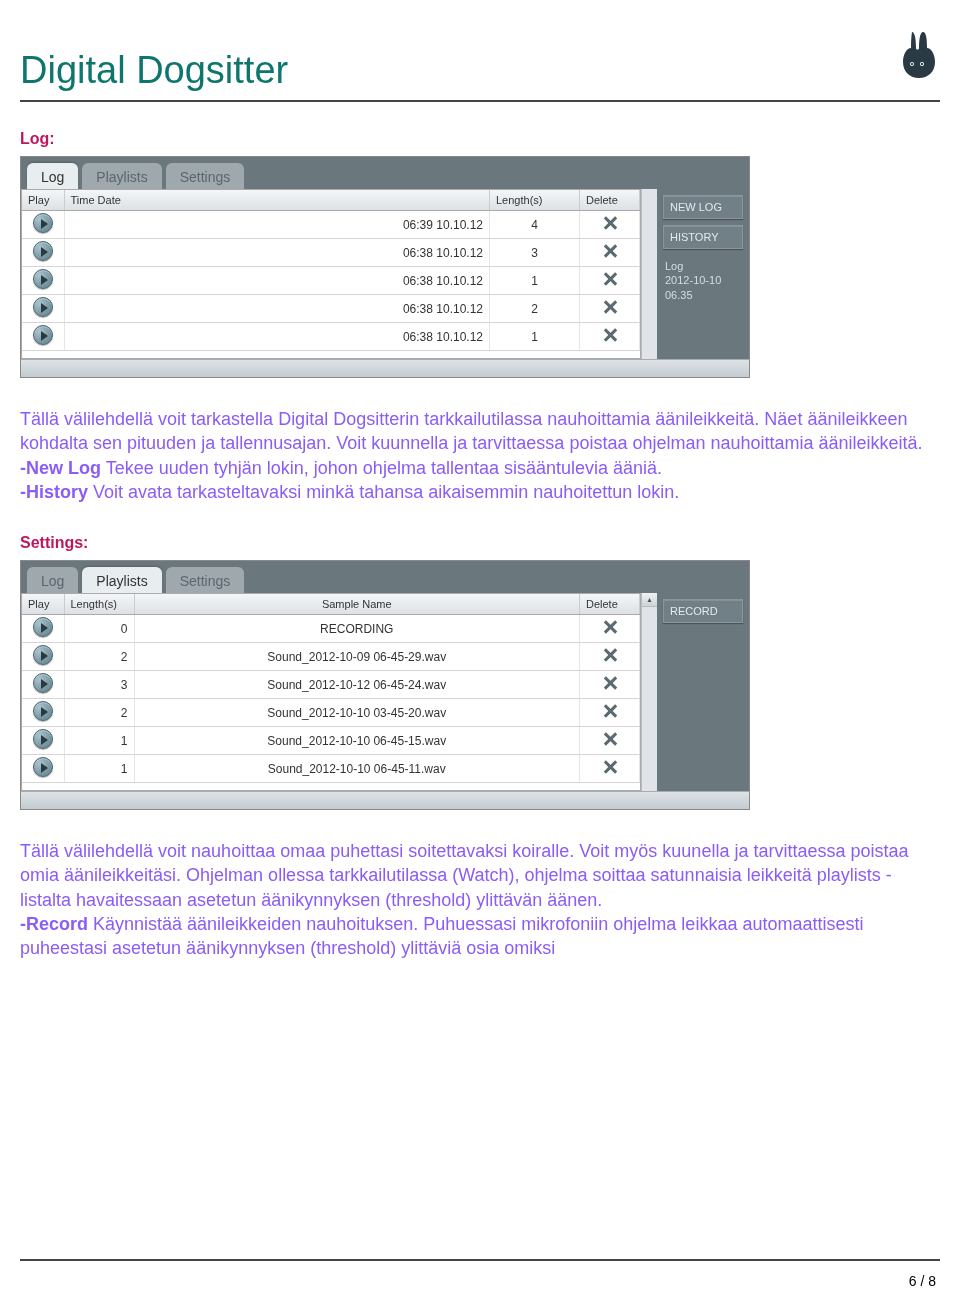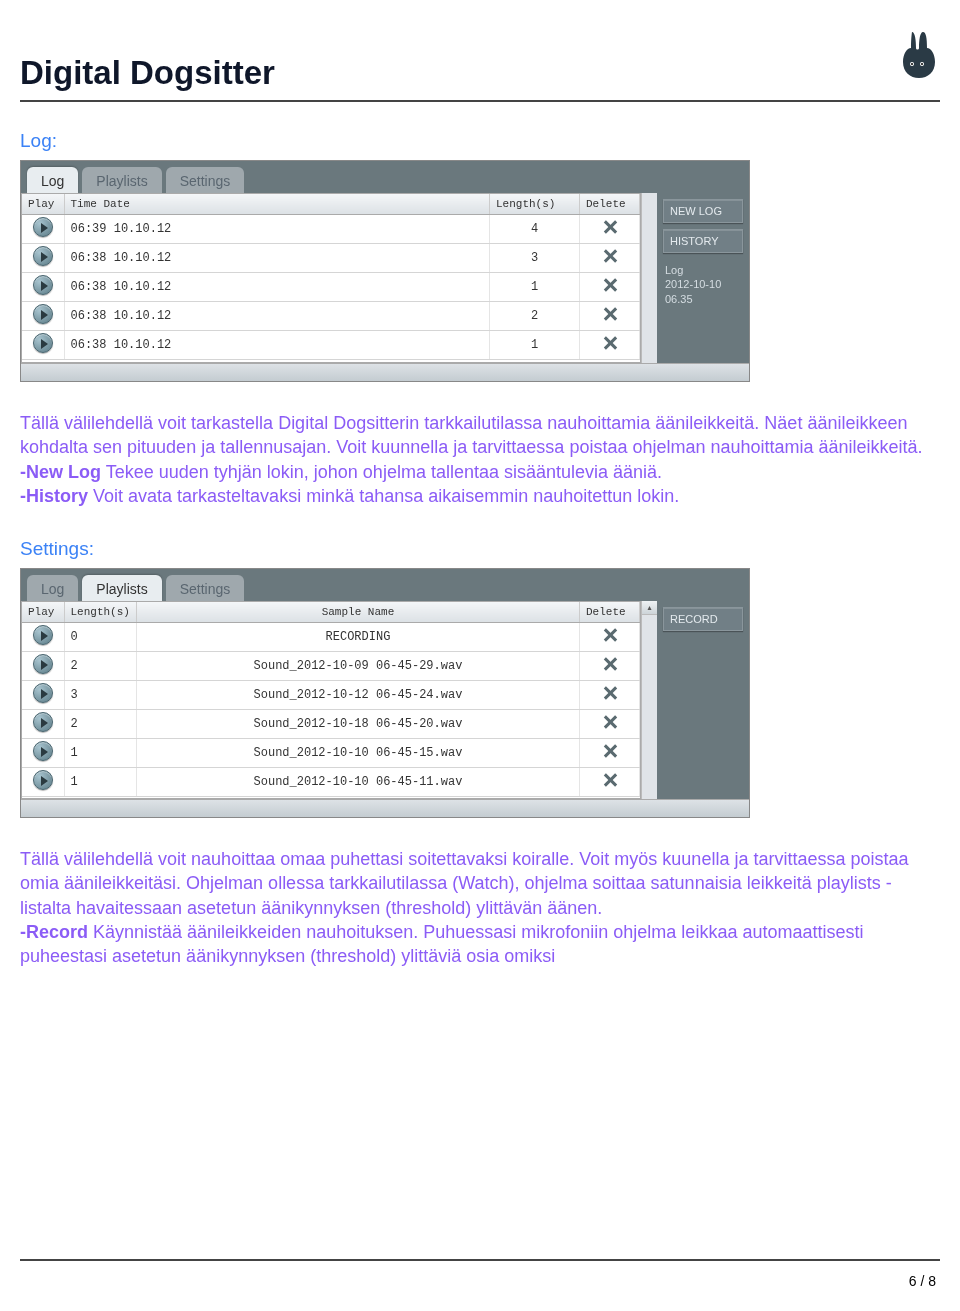--- a/index.html
+++ b/index.html
@@ -12,32 +12,32 @@
     position: relative;
     padding: 30px 20px 20px 20px;
   }
   .header {
     display: flex;
     justify-content: space-between;
     align-items: flex-end;
     margin-bottom: 8px;
   }
   .header h1 {
-    font-size: 33px;
-    font-weight: bold;
-    color: #0f172a;
+    font-size: 38px;
+    font-weight: normal;
+    color: #0f766e;
     font-family: "Trebuchet MS", Arial, sans-serif;
   }
   .bunny-icon svg { width: 42px; height: 58px; }
   .hr { height: 2px; background: #444; margin-bottom: 28px; }
 
   .section-title {
-    font-size: 19px;
-    font-weight: normal;
-    color: #3b82f6;
+    font-size: 16px;
+    font-weight: bold;
+    color: #be185d;
     font-family: "Trebuchet MS", Arial, sans-serif;
     margin-bottom: 8px;
   }
 
   
   .app-panel {
     border: 1px solid #888;
     background: #6a787d;
     margin-bottom: 29px;
     width: 730px;
@@ -70,21 +70,20 @@
 
   .table-wrap {
     display: flex;
     background: #e8edf0;
   }
   .table-area {
     flex: 1;
     background: #fff;
     border: 1px solid #aaa;
     margin: 0 0 0 0;
-    font-family: Liberation Mono, monospace;
   }
   .sidebar {
     width: 92px;
     background: #6a787d;
     padding: 6px;
     color: #e0e6ea;
     font-size: 12px;
   }
   .side-btn {
     background: #717f86;
@@ -120,21 +119,21 @@
     font-size: 11px;
   }
   table.grid td {
     padding: 2px 6px;
     border-bottom: 1px solid #d5d5d5;
     border-right: 1px solid #e5e5e5;
     color: #333;
     height: 24px;
     text-align: center;
   }
-  table.grid td.left { text-align: left; }
+  table.grid td.left { text-align: right; }
   .play-btn {
     width: 20px; height: 20px;
     border-radius: 50%;
     background: radial-gradient(circle at 30% 30%, #a8c4cf, #5a7a85);
     border: 1px solid #4a6670;
     position: relative;
     display: inline-block;
     cursor: pointer;
     box-shadow: inset 0 1px 1px rgba(255,255,255,0.4), 0 1px 1px rgba(0,0,0,0.3);
   }
@@ -333,21 +332,21 @@
             </tr>
             <tr>
               <td><span class="play-btn"></span></td>
               <td class="left">3</td>
               <td>Sound_2012-10-12 06-45-24.wav</td>
               <td><span class="del-btn"></span></td>
             </tr>
             <tr>
               <td><span class="play-btn"></span></td>
               <td class="left">2</td>
-              <td>Sound_2012-10-18 06-45-20.wav</td>
+              <td>Sound_2012-10-10 03-45-20.wav</td>
               <td><span class="del-btn"></span></td>
             </tr>
             <tr>
               <td><span class="play-btn"></span></td>
               <td class="left">1</td>
               <td>Sound_2012-10-10 06-45-15.wav</td>
               <td><span class="del-btn"></span></td>
             </tr>
             <tr>
               <td><span class="play-btn"></span></td>

